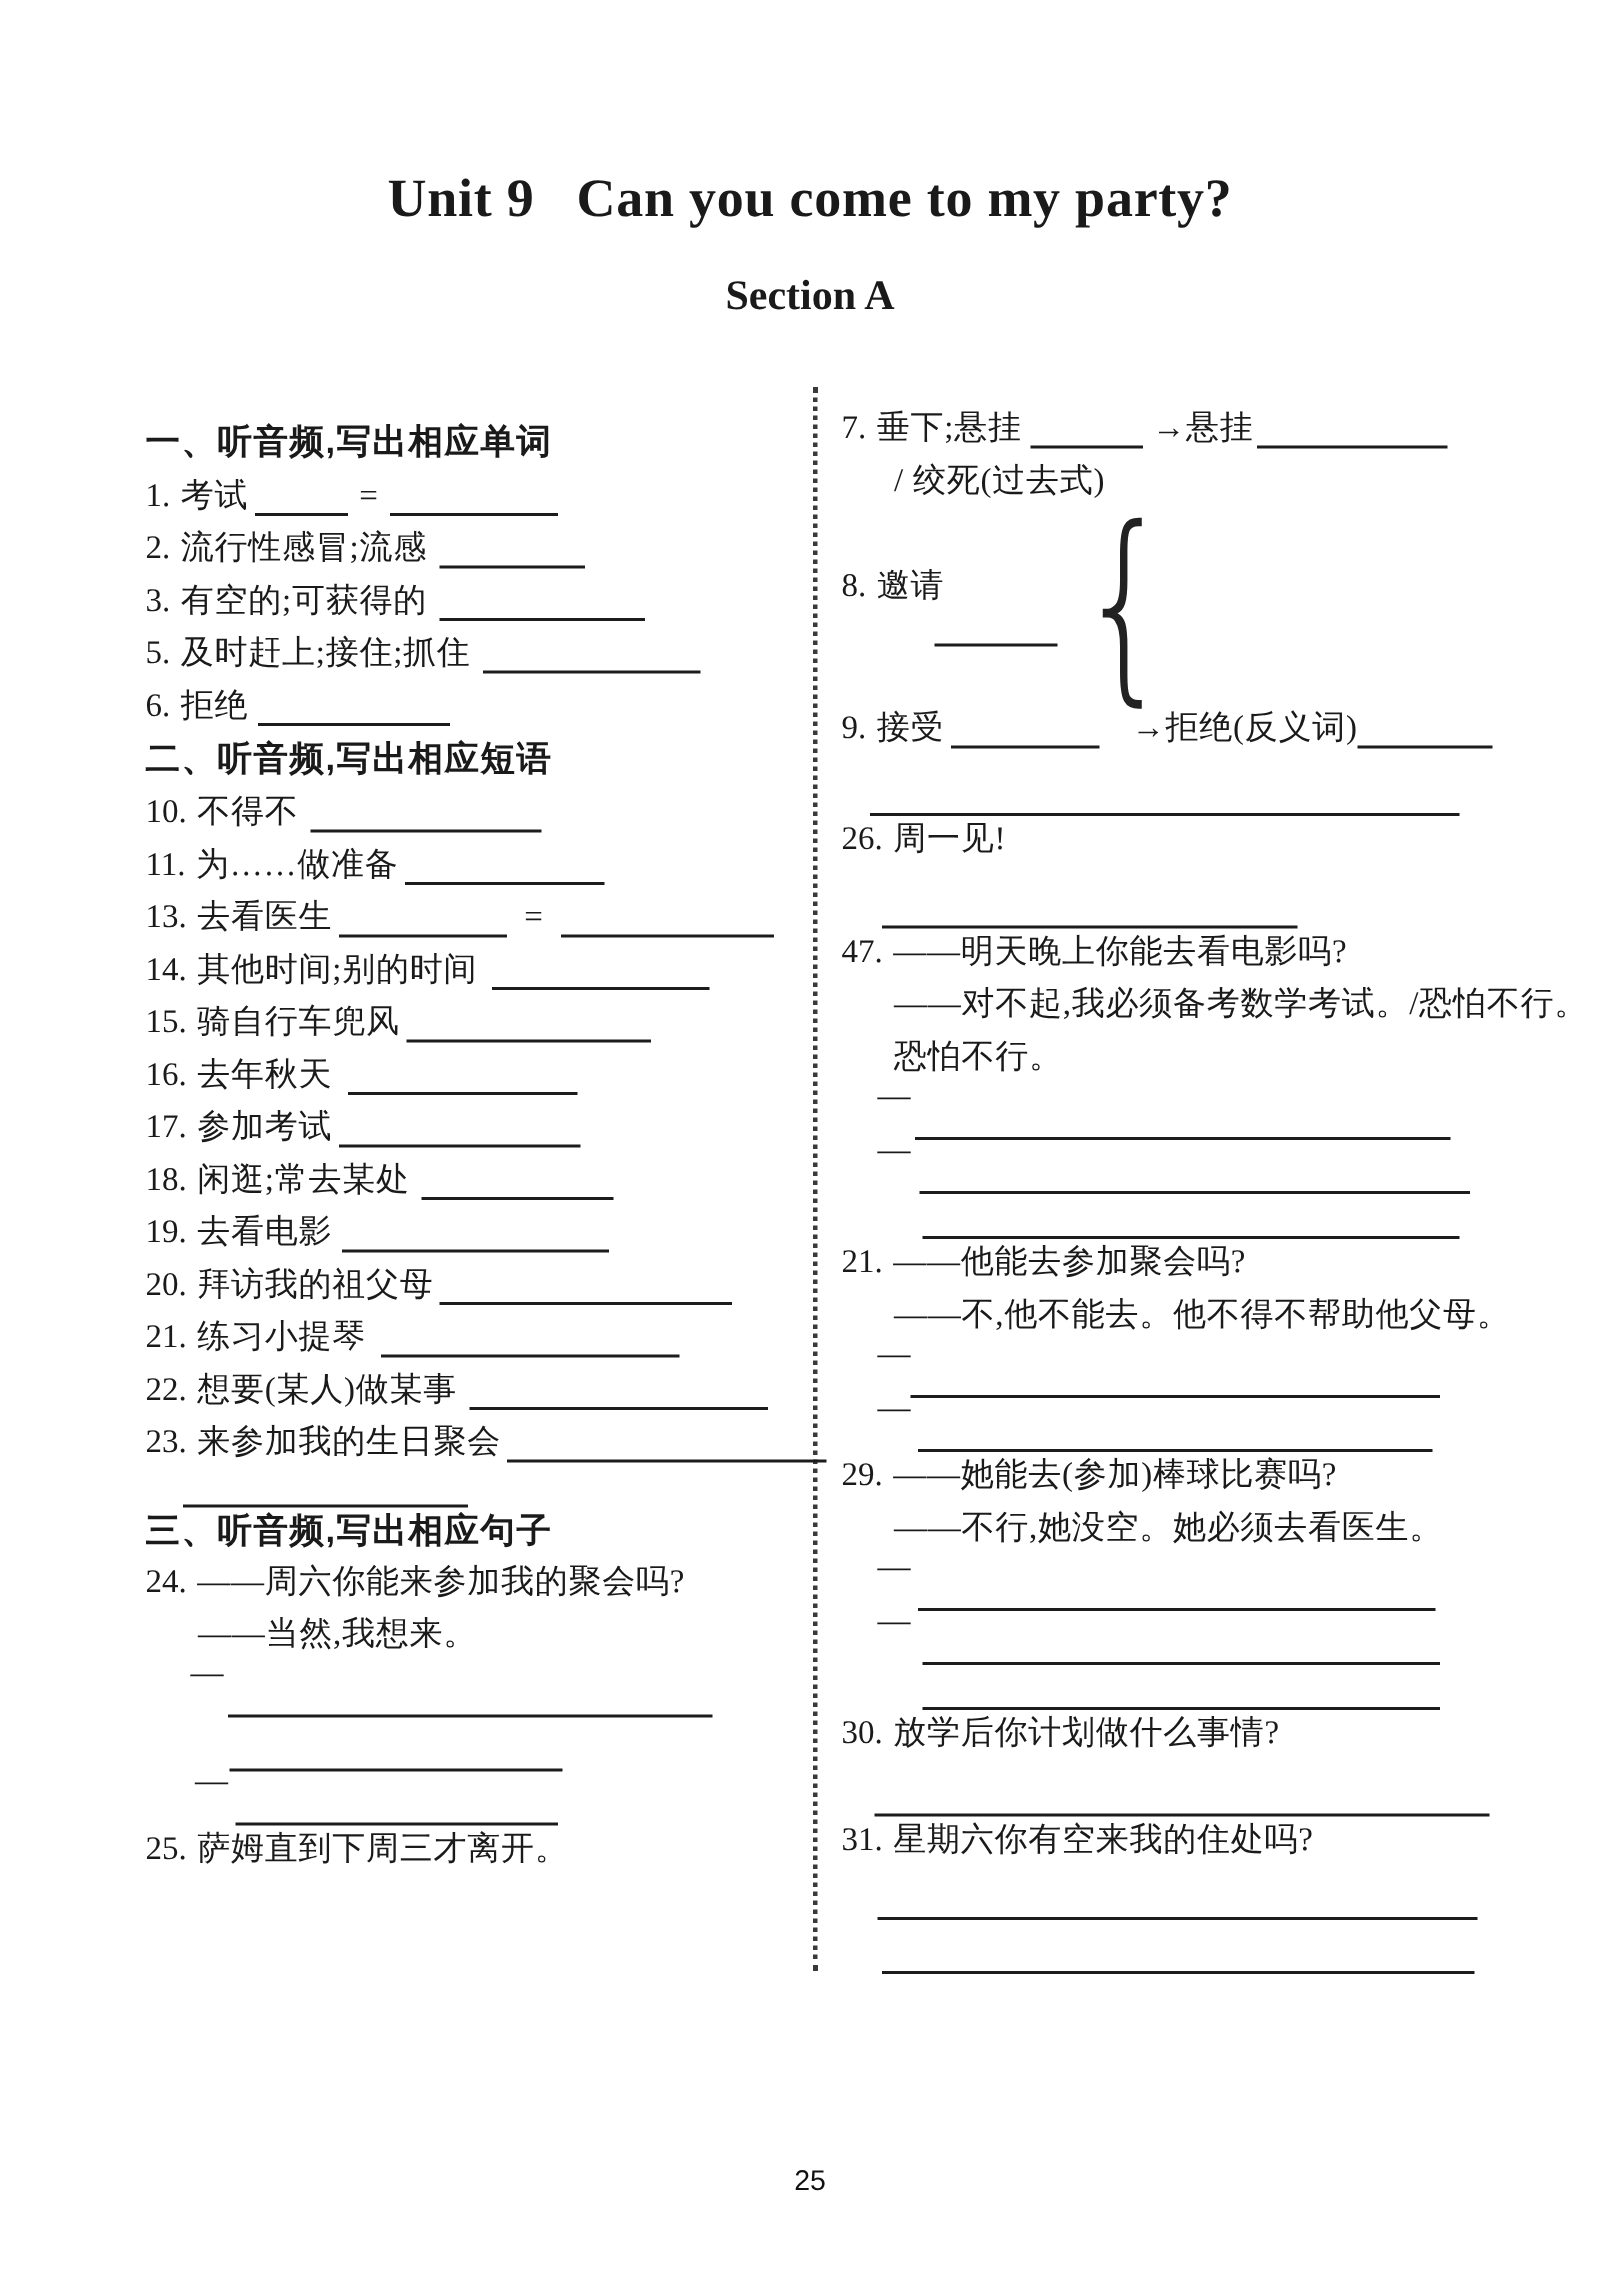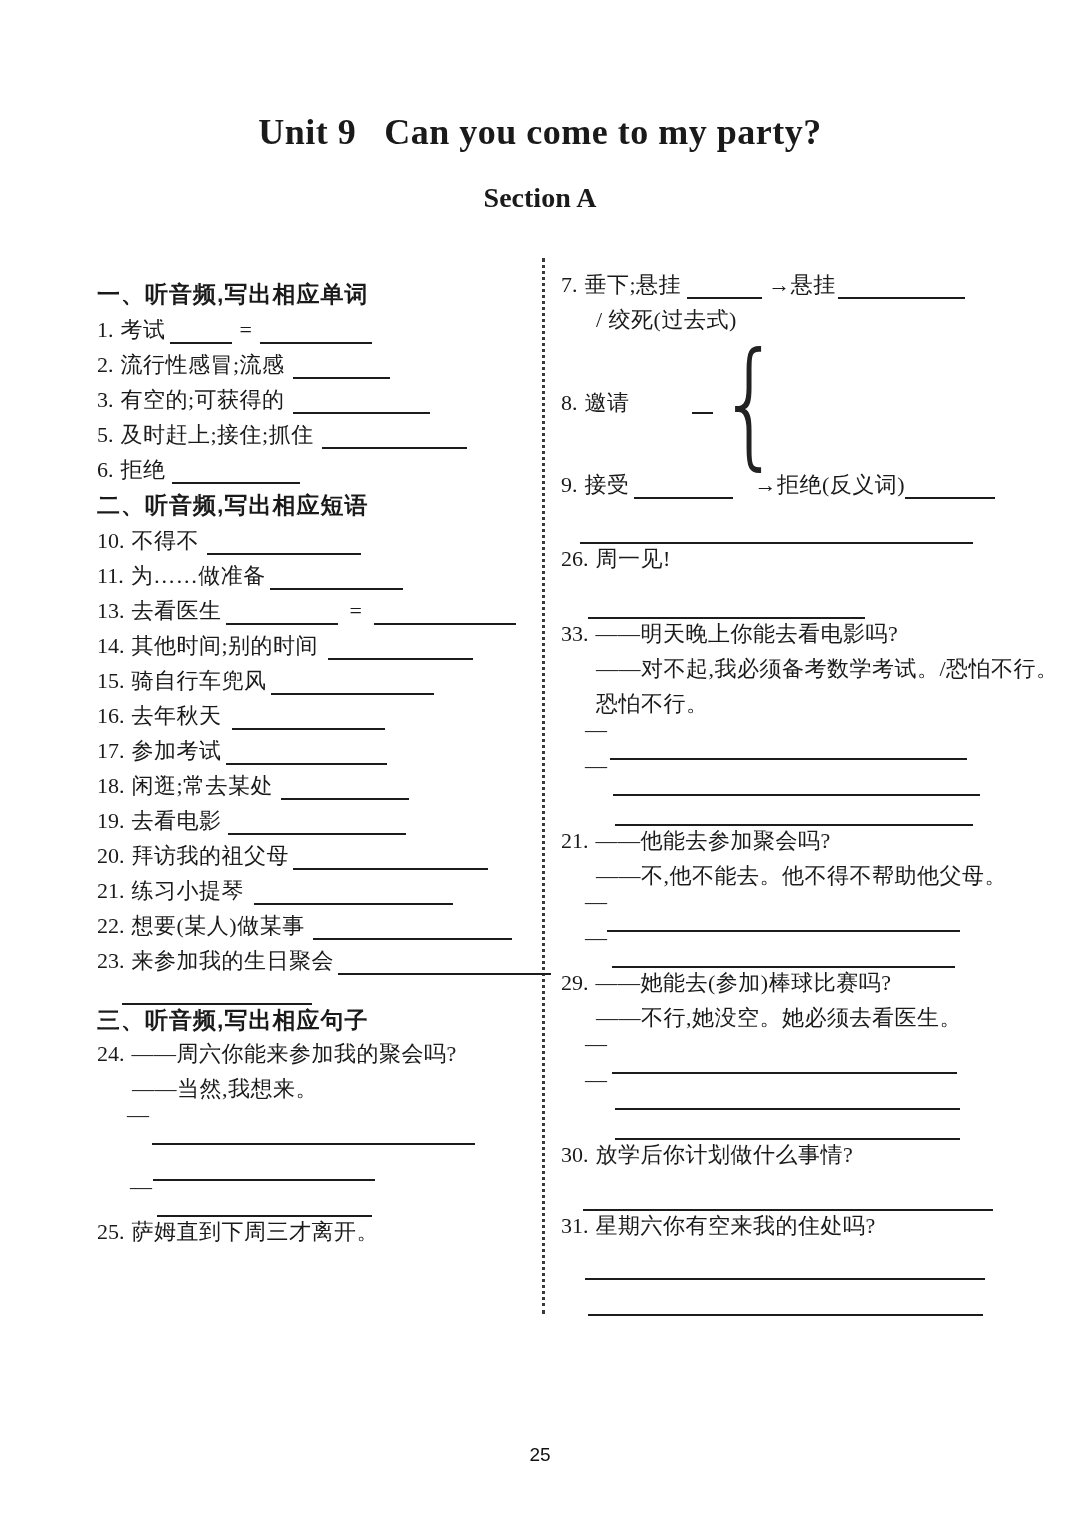--- a/index.html
+++ b/index.html
@@ -54,21 +54,21 @@
     height:14px;
     border-bottom:2px solid #1c1c1c;
     margin-bottom:-7px;
   }
   .line-blank {
     display:block; height:100%;
     border-bottom:2px solid #1c1c1c;
   }
 
   .row-brace_group { display:flex; align-items:center; }
-  .bg-left { width:152px; display:flex; flex-direction:row; justify-content:flex-end; }
+  .bg-left { width:152px; display:flex; flex-direction:column; justify-content:flex-end; }
   .bg-left .bg-label { line-height:30px; }
   .bg-left .blank { margin-left:62px; margin-top:10px; margin-bottom:0; }
   .bg-brace {
     font-family:"DejaVu Sans",sans-serif;
     font-size:138px; line-height:120px; font-weight:300;
     transform:scaleX(0.72);
     color:#222; width:38px; text-align:center;
   }
   .bg-options { display:flex; flex-direction:column; }
   .bg-opt { height:43px; line-height:43px; white-space:nowrap; }
@@ -142,21 +142,21 @@
         <div class="bg-brace">{</div>
       </div>
       <div class="row row-item" style="height: 40px;"><span class="num">9.</span><span class="seg-text">接受</span><span class="gap" style="width: 4px;"></span><span class="blank" style="width: 99px;"></span><span class="gap" style="width: 22px;"></span><span class="seg-text">→拒绝(反义词)</span><span class="blank" style="width: 90px;"></span></div>
       <div class="row row-line" style="height: 34px;">
         <span class="line-blank" style="width: 393px; margin-left: 19px;"></span>
       </div>
       <div class="row row-item"><span class="num">26.</span><span class="seg-text">周一见!</span></div>
       <div class="row row-line" style="height: 40px;">
         <span class="line-blank" style="width: 277px; margin-left: 27px;"></span>
       </div>
-      <div class="row row-item"><span class="num">33.</span><span class="seg-text">——明天晚上你能去看电影吗?</span></div>
+      <div class="row row-item"><span class="num">47.</span><span class="seg-text">——明天晚上你能去看电影吗?</span></div>
       <div class="row row-cont"><span class="seg-text">——对不起,我必须备考数学考试。/恐怕不行。</span></div>
       <div class="row row-cont"><span class="seg-text">恐怕不行。</span></div>
       <div class="row row-dash" style="padding-left: 24px;">—</div>
       <div class="row row-line">
         <span class="line-blank" style="width: 357px; margin-left: 49px;"></span>
       </div>
       <div class="row row-dash" style="padding-left: 24px;">—</div>
       <div class="row row-line">
         <span class="line-blank" style="width: 367px; margin-left: 52px;"></span>
       </div>

